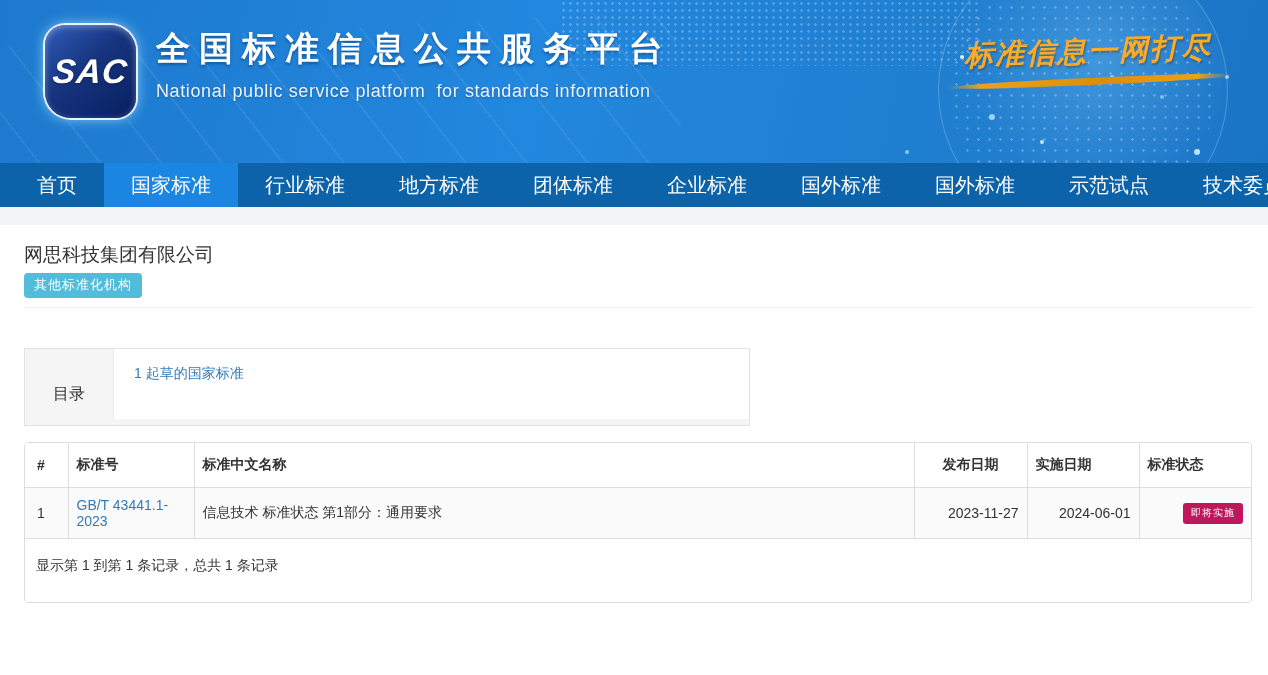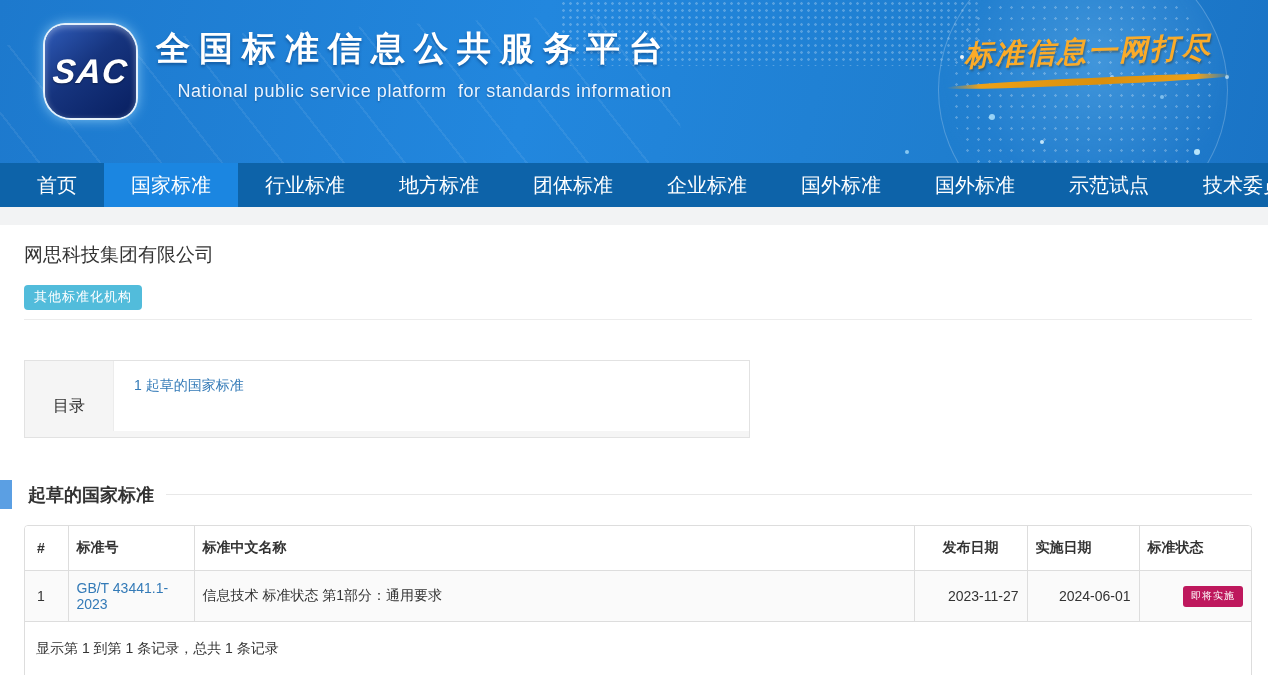--- a/index.html
+++ b/index.html
@@ -48,21 +48,21 @@
     position:absolute; left:45px; top:25px; width:91px; height:93px;
     border-radius:20px 26px 20px 26px;
     background:linear-gradient(140deg,#2f5cba 0%,#16347e 45%,#081f60 100%);
     box-shadow:0 0 0 2px rgba(255,255,255,.85), 0 0 14px rgba(170,225,255,.9), inset 0 2px 6px rgba(255,255,255,.35);
     display:flex; align-items:center; justify-content:center; cursor:pointer;
   }
   .logo-text {
     color:#fff; font-size:34px; font-weight:bold; font-style:italic;
     letter-spacing:1px; transform:skewX(-6deg); text-shadow:0 1px 2px rgba(0,0,0,.4);
   }
-  .title-block { position:absolute; left:156px; top:26px;text-align:right; }
+  .title-block { position:absolute; left:156px; top:26px; }
   .cn-title {
     color:#fff; font-size:34px; font-weight:bold; letter-spacing:9px;
     text-shadow:0 2px 3px rgba(0,40,90,.45); white-space:nowrap;
   }
   .en-title {
     margin-top:9px; color:#eaf4ff; font-size:18px; letter-spacing:.6px; white-space:pre;
     text-shadow:0 1px 2px rgba(0,40,90,.4);
   }
   .slogan-wrap { position:absolute; right:30px; top:32px; width:300px; text-align:center; }
   .slogan {
@@ -81,21 +81,21 @@
   .nav-item {
     color:#fff; font-size:20px; line-height:44px; padding:0 27px; cursor:pointer; white-space:nowrap;
   }
   .nav-item.active { background:#1b86e1; }
 
   
   .gray-band { height:18px; background:#f2f3f4; }
   .org-block { padding:17px 16px 0 24px; }
   .org-name { font-size:19px; color:#333; }
   .org-badge {
-    display:inline-block; margin-top:17px; background:#52bcdb; color:#fff;
+    display:inline-block; margin-top:5px; background:#52bcdb; color:#fff;
     font-size:13px; padding:3px 10px 4px; border-radius:4px; letter-spacing:1px;
   }
   .org-sep { margin:9px 16px 0 24px; border-bottom:1px solid #ececec; }
 
   .catalog {
     margin:40px 0 0 24px; width:726px; min-height:78px;
     background:#f5f5f5; border:1px solid #e2e2e2; display:flex;
   }
   .catalog-label {
     width:88px; display:flex; align-items:center; justify-content:center;
@@ -177,25 +177,20 @@
   </div>
   <div class="org-sep"></div>
 
   <div class="catalog">
     <div class="catalog-label">目录</div>
     <div class="catalog-body">
       <a class="catalog-link">1 起草的国家标准</a>
     </div>
   </div>
 
-  <div class="section-head">
-    <div class="accent-bar"></div>
-    <span class="section-title">起草的国家标准</span>
-    <div class="section-rule"></div>
-  </div>
 
   <div class="table-wrap">
     <table>
       <thead>
         <tr>
           <th class="col-idx">#</th>
           <th class="col-code">标准号</th>
           <th>标准中文名称</th>
           <th class="col-pub">发布日期</th>
           <th class="col-impl">实施日期</th>

